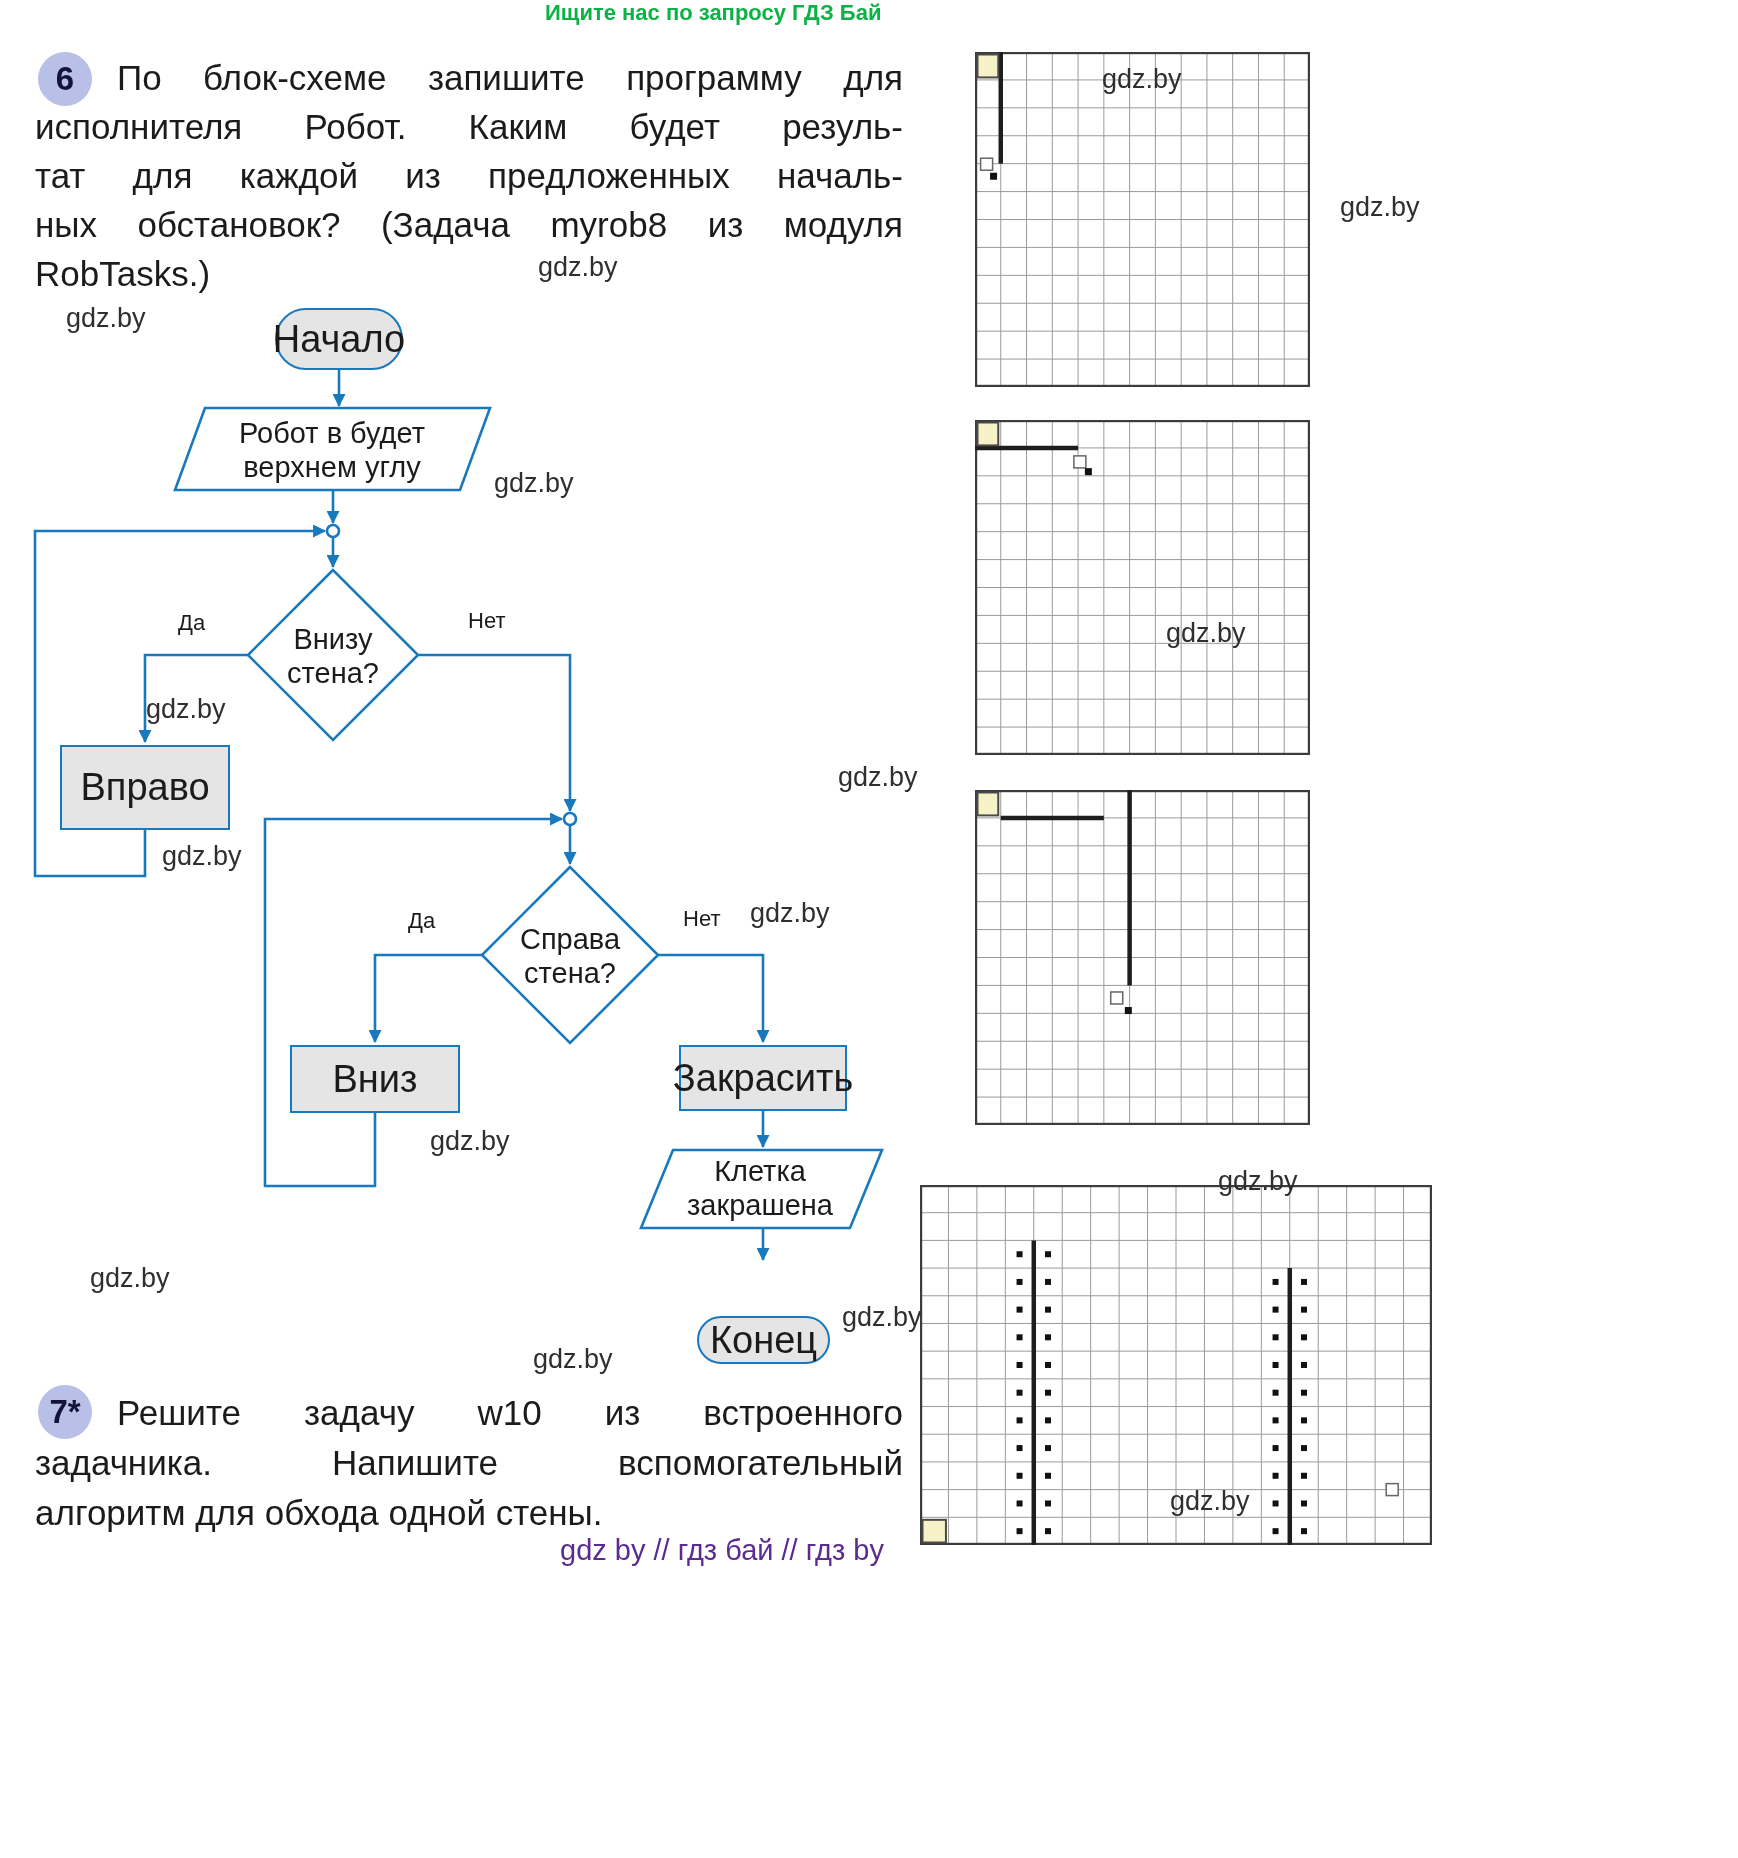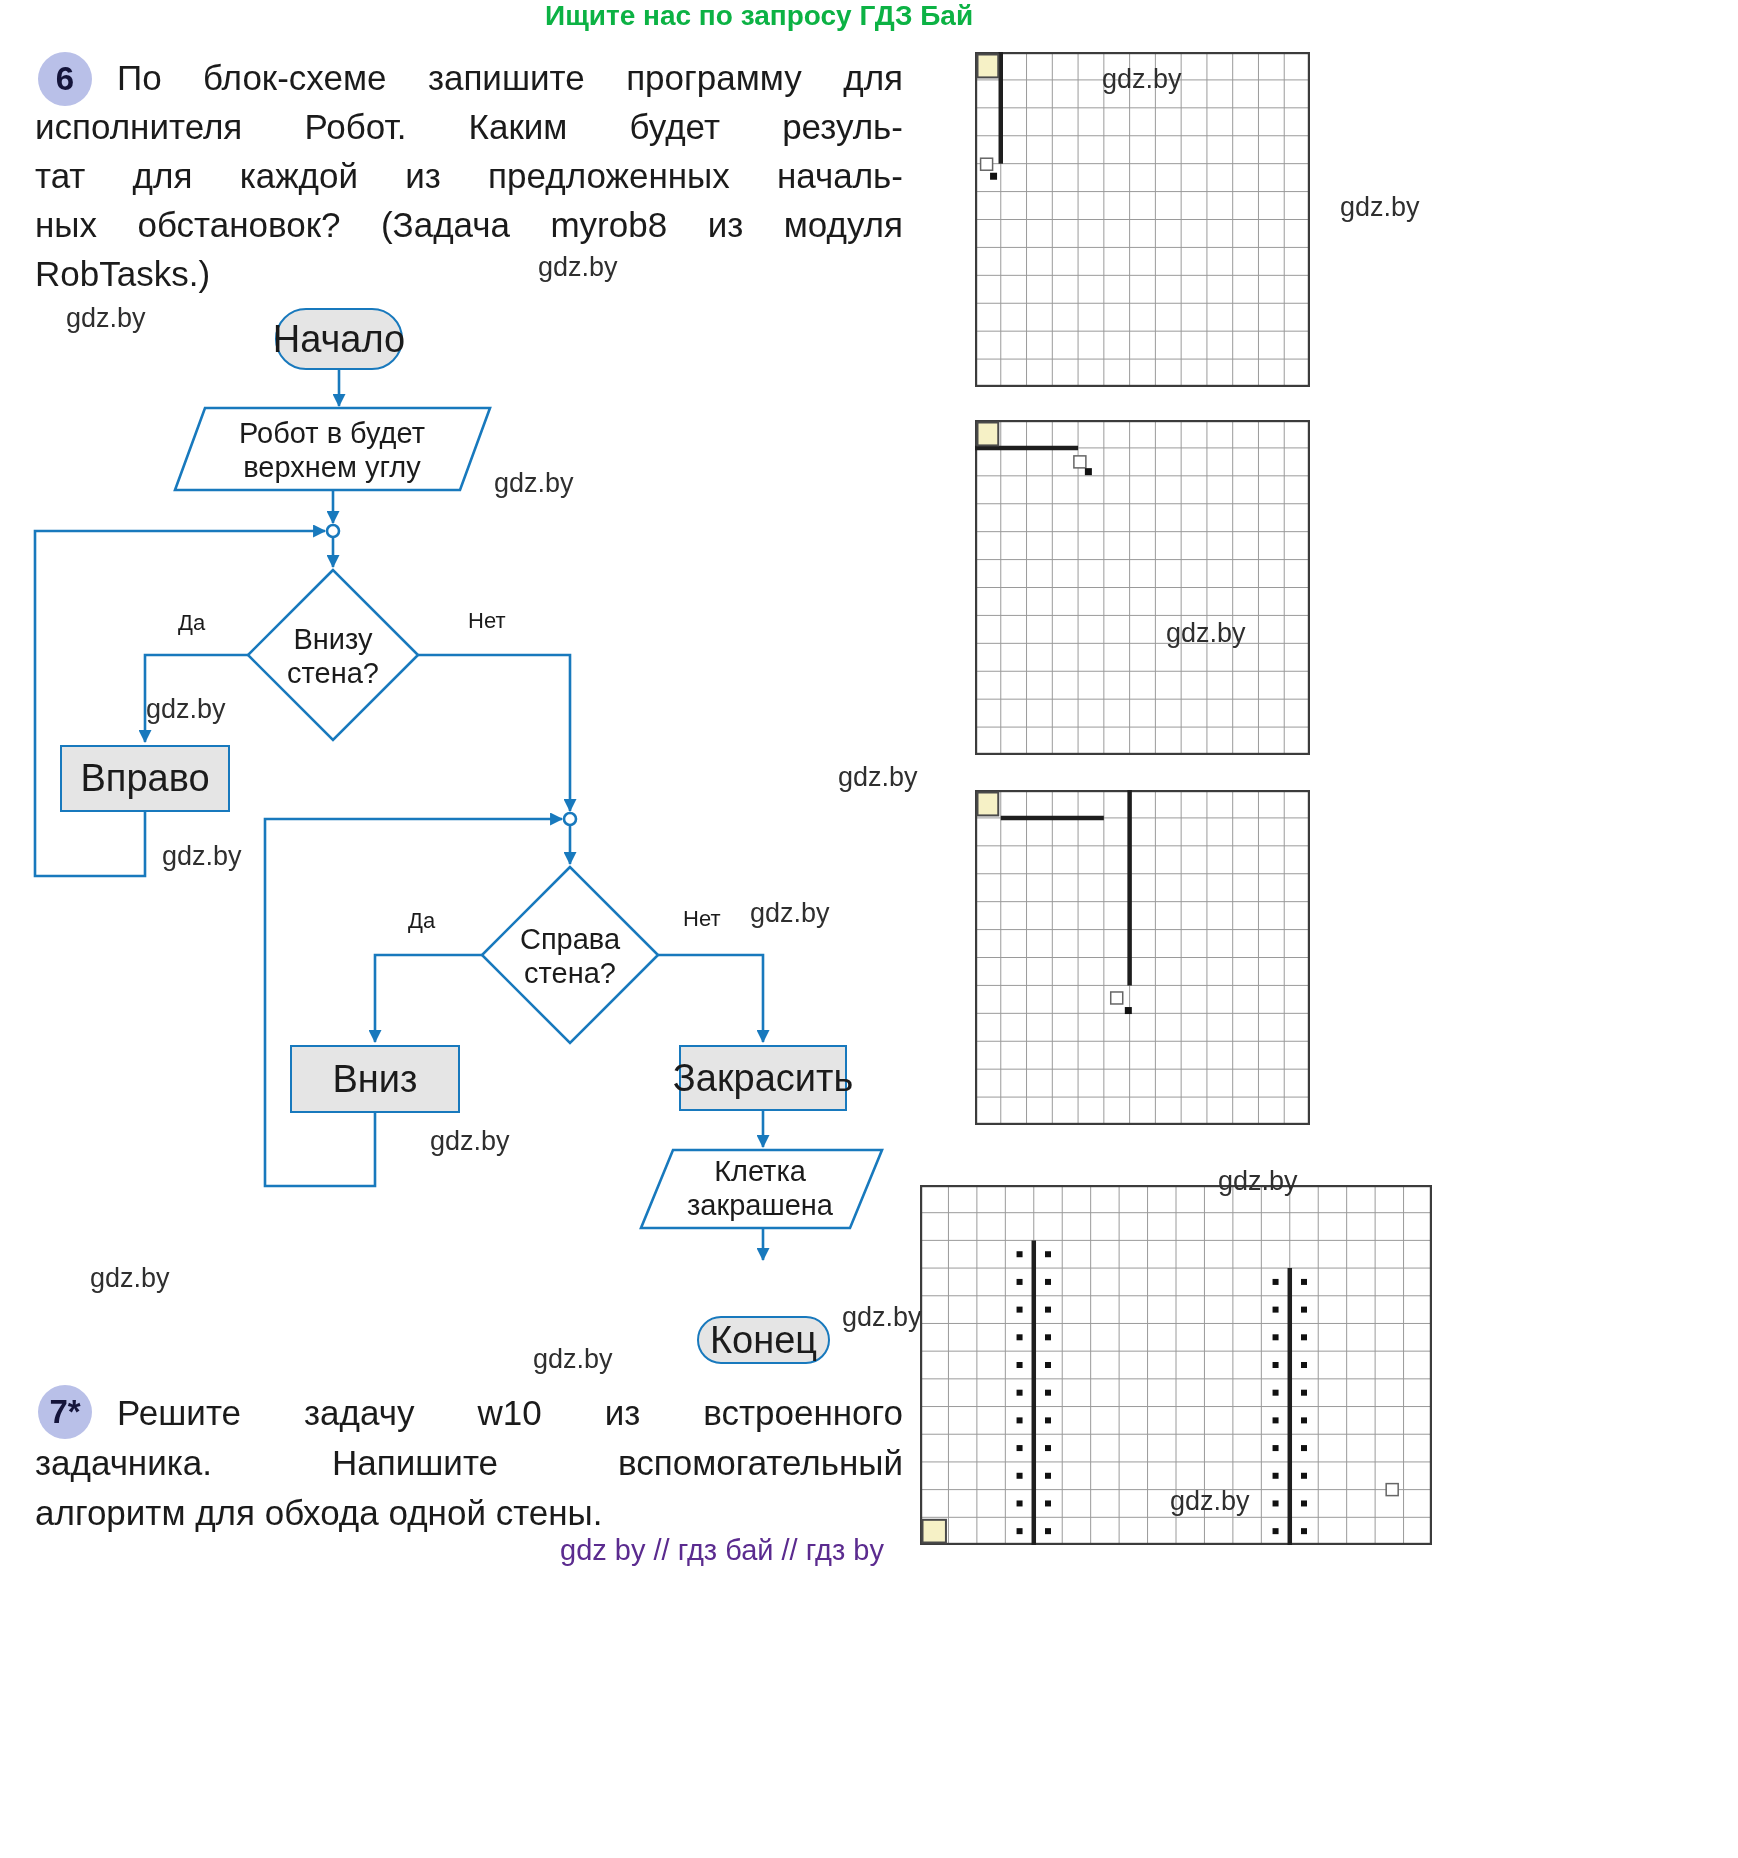--- a/index.html
+++ b/index.html
@@ -3,21 +3,21 @@
 <meta charset="utf-8">
 <style>
   html,body { margin:0; padding:0; background:#ffffff; }
   .page {
     position:relative; width:1738px; height:1858px; background:#ffffff;
     font-family:"Liberation Sans", sans-serif; color:var(--text,#1b1b1b);
     overflow:hidden;
   }
 
   
-  .promo { position:absolute; left:545px; top:0px; font-size:28px; font-weight:bold; color:var(--green,#0cb244); }
+  .promo { position:absolute; left:545px; top:0px; font-size:22px; font-weight:bold; color:var(--green,#0cb244); }
   .footer { position:absolute; left:560px; top:1534px; font-size:29px; color:var(--purple,#5b2b8f); }
 
   
   .task-badge {
     position:absolute; width:54px; height:54px; border-radius:50%;
     background:var(--badge_bg,#b9c0e8); display:flex; align-items:center; justify-content:center;
     font-size:33px; font-weight:bold; color:#14143a;
   }
   .task-block { position:absolute; width:868px; font-size:35px; line-height:49px; color:var(--text,#1b1b1b); }
   .task-line { text-align:justify; text-align-last:justify; white-space:nowrap; }
@@ -87,21 +87,21 @@
     <polygon class="fc-shape" points="673,1150 882,1150 850,1228 641,1228"></polygon>
     <circle class="fc-shape" cx="333" cy="531" r="6"></circle>
     <circle class="fc-shape" cx="570" cy="819" r="6"></circle>
   </svg>
 
   <div class="fc-box rounded" style="left:275px; top:308px; width:128px; height:62px;">Начало</div>
   <div class="fc-label" style="left:212px; top:416px; width:240px;">Робот в будет верхнем углу</div>
   <div class="fc-label" style="left:263px; top:622px; width:140px;">Внизу стена?</div>
   <div class="fc-branch" style="left:178px; top:610px;">Да</div>
   <div class="fc-branch" style="left:468px; top:608px;">Нет</div>
-  <div class="fc-box" style="left:60px; top:745px; width:170px; height:67px;">Вправо</div>
+  <div class="fc-box" style="left:60px; top:745px; width:170px; height:85px;">Вправо</div>
   <div class="fc-label" style="left:495px; top:922px; width:150px;">Справа стена?</div>
   <div class="fc-branch" style="left:408px; top:908px;">Да</div>
   <div class="fc-branch" style="left:683px; top:906px;">Нет</div>
   <div class="fc-box" style="left:290px; top:1045px; width:170px; height:68px;">Вниз</div>
   <div class="fc-box" style="left:679px; top:1045px; width:168px; height:66px;">Закрасить</div>
   <div class="fc-label" style="left:660px; top:1154px; width:200px;">Клетка закрашена</div>
   <div class="fc-box rounded" style="left:697px; top:1316px; width:133px; height:48px;">Конец</div>
 
   <div class="field" style="left:975px; top:52px;  width:335px; height:335px;"><svg width="335" height="335">
         <line x1="25.76923076923077" y1="0" x2="25.76923076923077" y2="335" stroke="#9a9a9a" stroke-width="1"></line>

